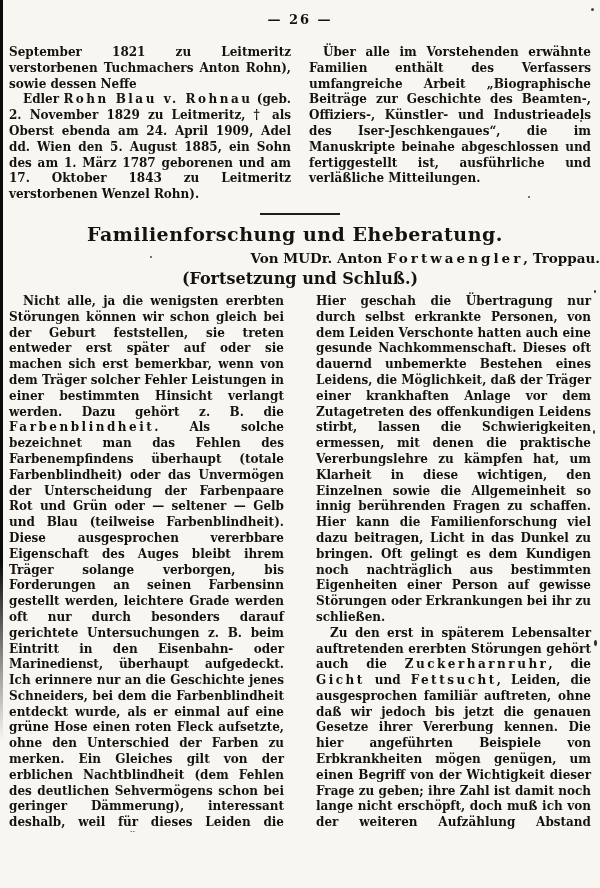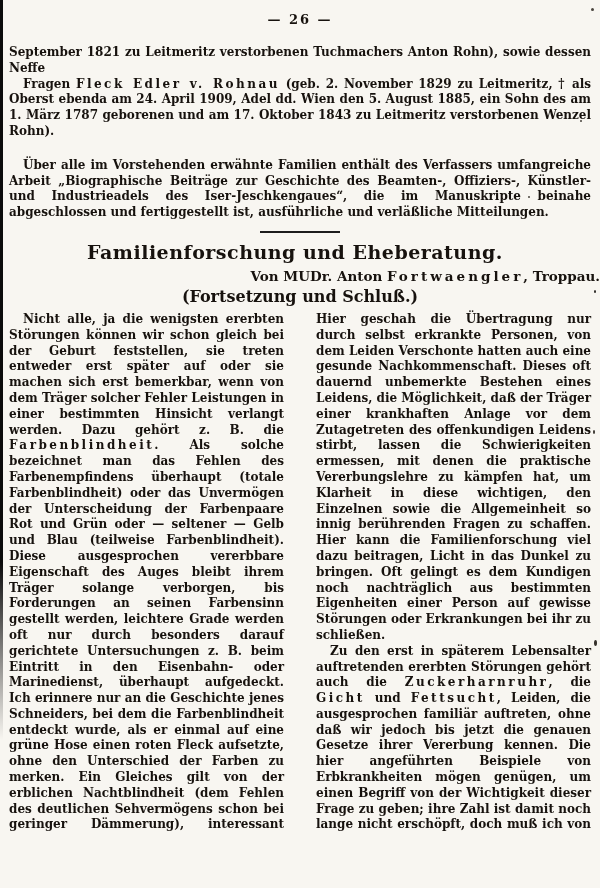--- a/index.html
+++ b/index.html
@@ -14,21 +14,21 @@
   .page { position:relative; width:600px; height:832px; overflow:hidden; }
   .scan-edge-left {
     position:absolute; left:0; top:0; width:3px; height:740px;
     background:linear-gradient(to bottom, #0b0b0b 0%, #0b0b0b 76%, rgba(0,0,0,0) 100%);
   }
   .page-number {
     text-align:center; font-weight:bold; font-size:13px;
     padding-top:12px; letter-spacing:2px;
   }
   .columns { display:flex; gap:18px; padding:0 9px; }
-  .columns.top { margin-top:18px;flex-direction:column; }
+  .columns.top { margin-top:18px; }
   .columns.main { margin-top:6px;gap:32px; }
   .col {
     flex:1; min-width:0;
     text-align:justify;
     font-size:12px; font-weight:bold;
     line-height:15.8px;
     hyphens:auto; -webkit-hyphens:auto;
   }
   .para { margin:0; }
   .para.indent { text-indent:14px; }
@@ -62,21 +62,21 @@
 
 <div class="page">
 
   <div class="scan-edge-left"></div>
 
   <div class="page-number">— 26 —</div>
 
   <div class="columns top">
     <div class="col">
         <p class="para"><span>September 1821 zu Leitmeritz verstorbenen Tuchmachers Anton Rohn), sowie dessen Neffe</span></p>
-        <p class="para indent"><span>Fragen </span><span class="gesperrt">Fleck Edler v. Rohnau</span><span> (geb. 2. November 1829 zu Leitmeritz, † als Oberst ebenda am 24. April 1909, Adel dd. Wien den 5. August 1885, ein Sohn des am 1. März 1787 geborenen und am 17. Oktober 1843 zu Leitmeritz verstorbenen Wenzel Rohn).</span></p>
+        <p class="para indent"><span>Edler </span><span class="gesperrt">Rohn Blau v. Rohnau</span><span> (geb. 2. November 1829 zu Leitmeritz, † als Oberst ebenda am 24. April 1909, Adel dd. Wien den 5. August 1885, ein Sohn des am 1. März 1787 geborenen und am 17. Oktober 1843 zu Leitmeritz verstorbenen Wenzel Rohn).</span></p>
       </div>
     <div class="col">
         <p class="para indent"><span>Über alle im Vorstehenden erwähnte Familien enthält des Verfassers umfangreiche Arbeit „Biographische Beiträge zur Geschichte des Beamten-, Offiziers-, Künstler- und Industrieadels des Iser-Jeschkengaues“, die im Manuskripte beinahe abgeschlossen und fertiggestellt ist, ausführliche und verläßliche Mitteilungen.</span></p>
       </div>
   </div>
 
   <div class="divider"></div>
 
   <div class="article-title">Familienforschung und Eheberatung.</div>
 

